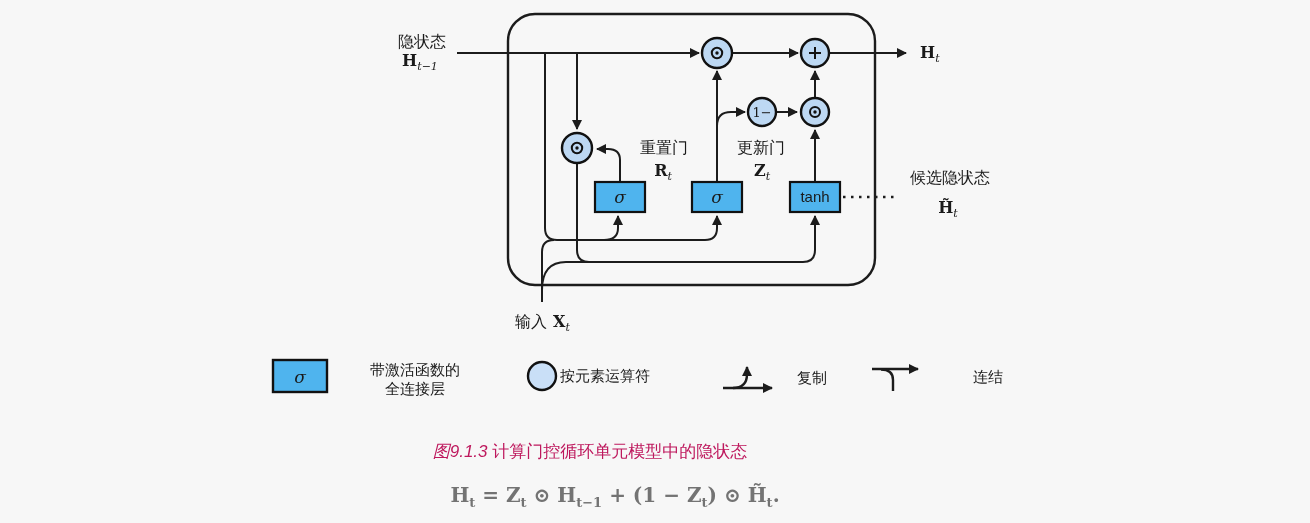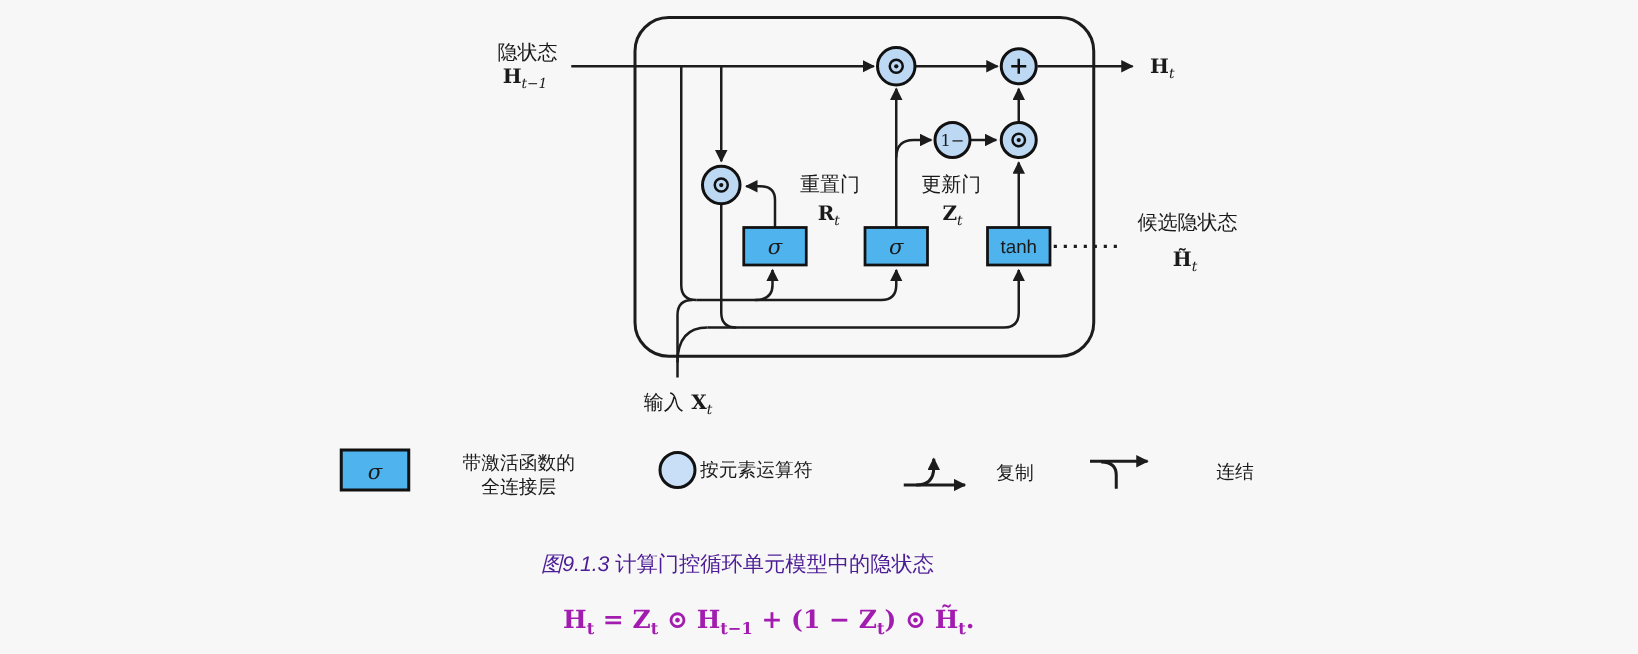--- a/index.html
+++ b/index.html
@@ -14,27 +14,27 @@
   .cjk{font-family:"Liberation Sans",sans-serif;font-size:16px;}
   .cjk-legend{font-family:"Liberation Sans",sans-serif;font-size:15px;}
   .mathvar{font-family:"DejaVu Serif","Liberation Serif",serif;font-weight:bold;font-size:16px;}
   .mathsub{font-family:"DejaVu Serif","Liberation Serif",serif;font-style:italic;font-weight:normal;font-size:11px;}
   .sigma{font-family:"DejaVu Serif","Liberation Serif",serif;font-style:italic;font-size:17px;}
   .tanh{font-family:"Liberation Sans",sans-serif;font-size:15px;}
   .optext{font-family:"DejaVu Serif","Liberation Serif",serif;font-size:13px;}
 
   .caption{
     position:absolute;top:440px;left:590px;transform:translateX(-50%);
-    font-size:17px;white-space:nowrap;color:#4c1d95;
+    font-size:17px;white-space:nowrap;color:#be185d;
   }
   .caption .figid{font-style:italic;}
   .formula{
     position:absolute;top:483px;left:615px;transform:translateX(-50%);
     font-family:"DejaVu Serif","Liberation Serif",serif;
-    font-size:20px;font-weight:bold;white-space:nowrap;color:#a21caf;
+    font-size:20px;font-weight:bold;white-space:nowrap;color:#737373;
   }
   .formula sub{font-size:13px;font-weight:bold;}
 </style>
 </head>
 <body>
 
 <div class="stage">
 <svg width="1310" height="523" viewBox="0 0 1310 523">
   <defs>
     <marker id="arr" markerWidth="11" markerHeight="10" refX="9" refY="5" orient="auto" markerUnits="userSpaceOnUse">

